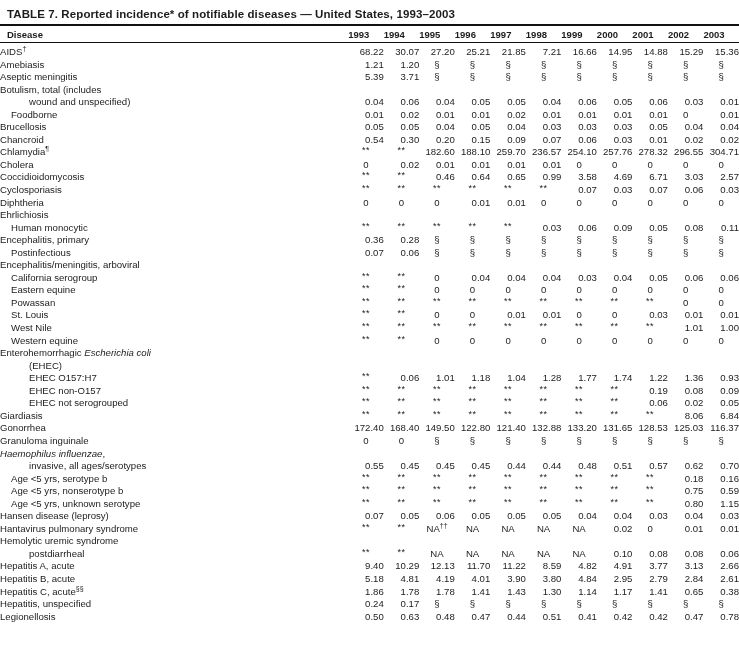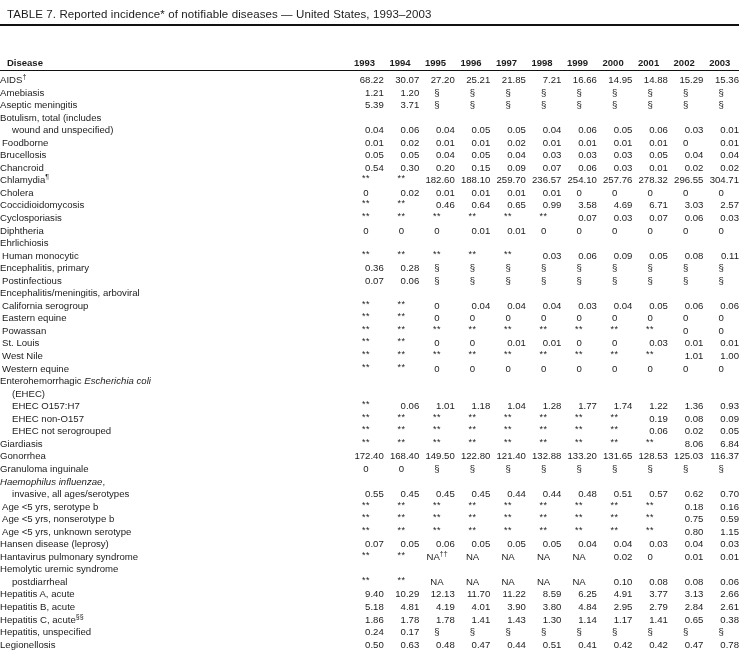--- a/index.html
+++ b/index.html
@@ -9,49 +9,48 @@
     background: #ffffff;
     color: #1c1c1c;
     font-family: "Liberation Sans", "DejaVu Sans", sans-serif;
     overflow: hidden;
     box-sizing: border-box;
   }
   .title-bar {
     padding: 8px 7px 4px 7px;
     border-bottom: 2px solid #111;
     font-size: 11.5px;
-    font-weight: normal;
+    font-weight: bold;
     letter-spacing: 0.1px;
   }
   table.inc {
     width: 739px;
     border-collapse: collapse;
     table-layout: fixed;
-    margin-top: 28px;
   }
   table.inc th {
     font-size: 9.5px;
     font-weight: bold;
     vertical-align: bottom;
     padding: 3px 0 2px 0;
     border-bottom: 1.5px solid #111;
   }
   table.inc th.col-disease { text-align: left; padding-left: 7px; }
-  table.inc th.col-year { text-align: center; padding-right: 3px; }
+  table.inc th.col-year { text-align: left; padding-right: 3px; }
   table.inc td {
     font-size: 9.6px;
     line-height: 12.55px;
     height: 12.55px;
     padding: 0;
     white-space: nowrap;
     overflow: hidden;
   }
   td.label { text-align: left; padding-left: 7px; }
-  td.label.ind1 { padding-left: 12px; }
-  td.label.ind2 { padding-left: 2px; }
+  td.label.ind1 { padding-left: 29px; }
+  td.label.ind2 { padding-left: 11px; }
   td.num { text-align: right; padding-right: 3px; }
   td.sym { text-align: center; }
   .sup { font-size: 7px; vertical-align: super; line-height: 0; }
   .ast { font-size: 9px; position: relative; top: -2px; letter-spacing: 0.5px; }
   tbody tr:first-child td { padding-top: 3px; }
   i { font-style: italic; }
 </style>
 </head>
 <body>
 
@@ -587,21 +586,21 @@
           <td class="num">0.06</td>
         </tr>
         <tr>
           <td class="label ind0">Hepatitis A, acute</td>
           <td class="num">9.40</td>
           <td class="num">10.29</td>
           <td class="num">12.13</td>
           <td class="num">11.70</td>
           <td class="num">11.22</td>
           <td class="num">8.59</td>
-          <td class="num">6.25</td>
+          <td class="num">4.82</td>
           <td class="num">4.91</td>
           <td class="num">3.77</td>
           <td class="num">3.13</td>
           <td class="num">2.66</td>
         </tr>
         <tr>
           <td class="label ind0">Hepatitis B, acute</td>
           <td class="num">5.18</td>
           <td class="num">4.81</td>
           <td class="num">4.19</td>

